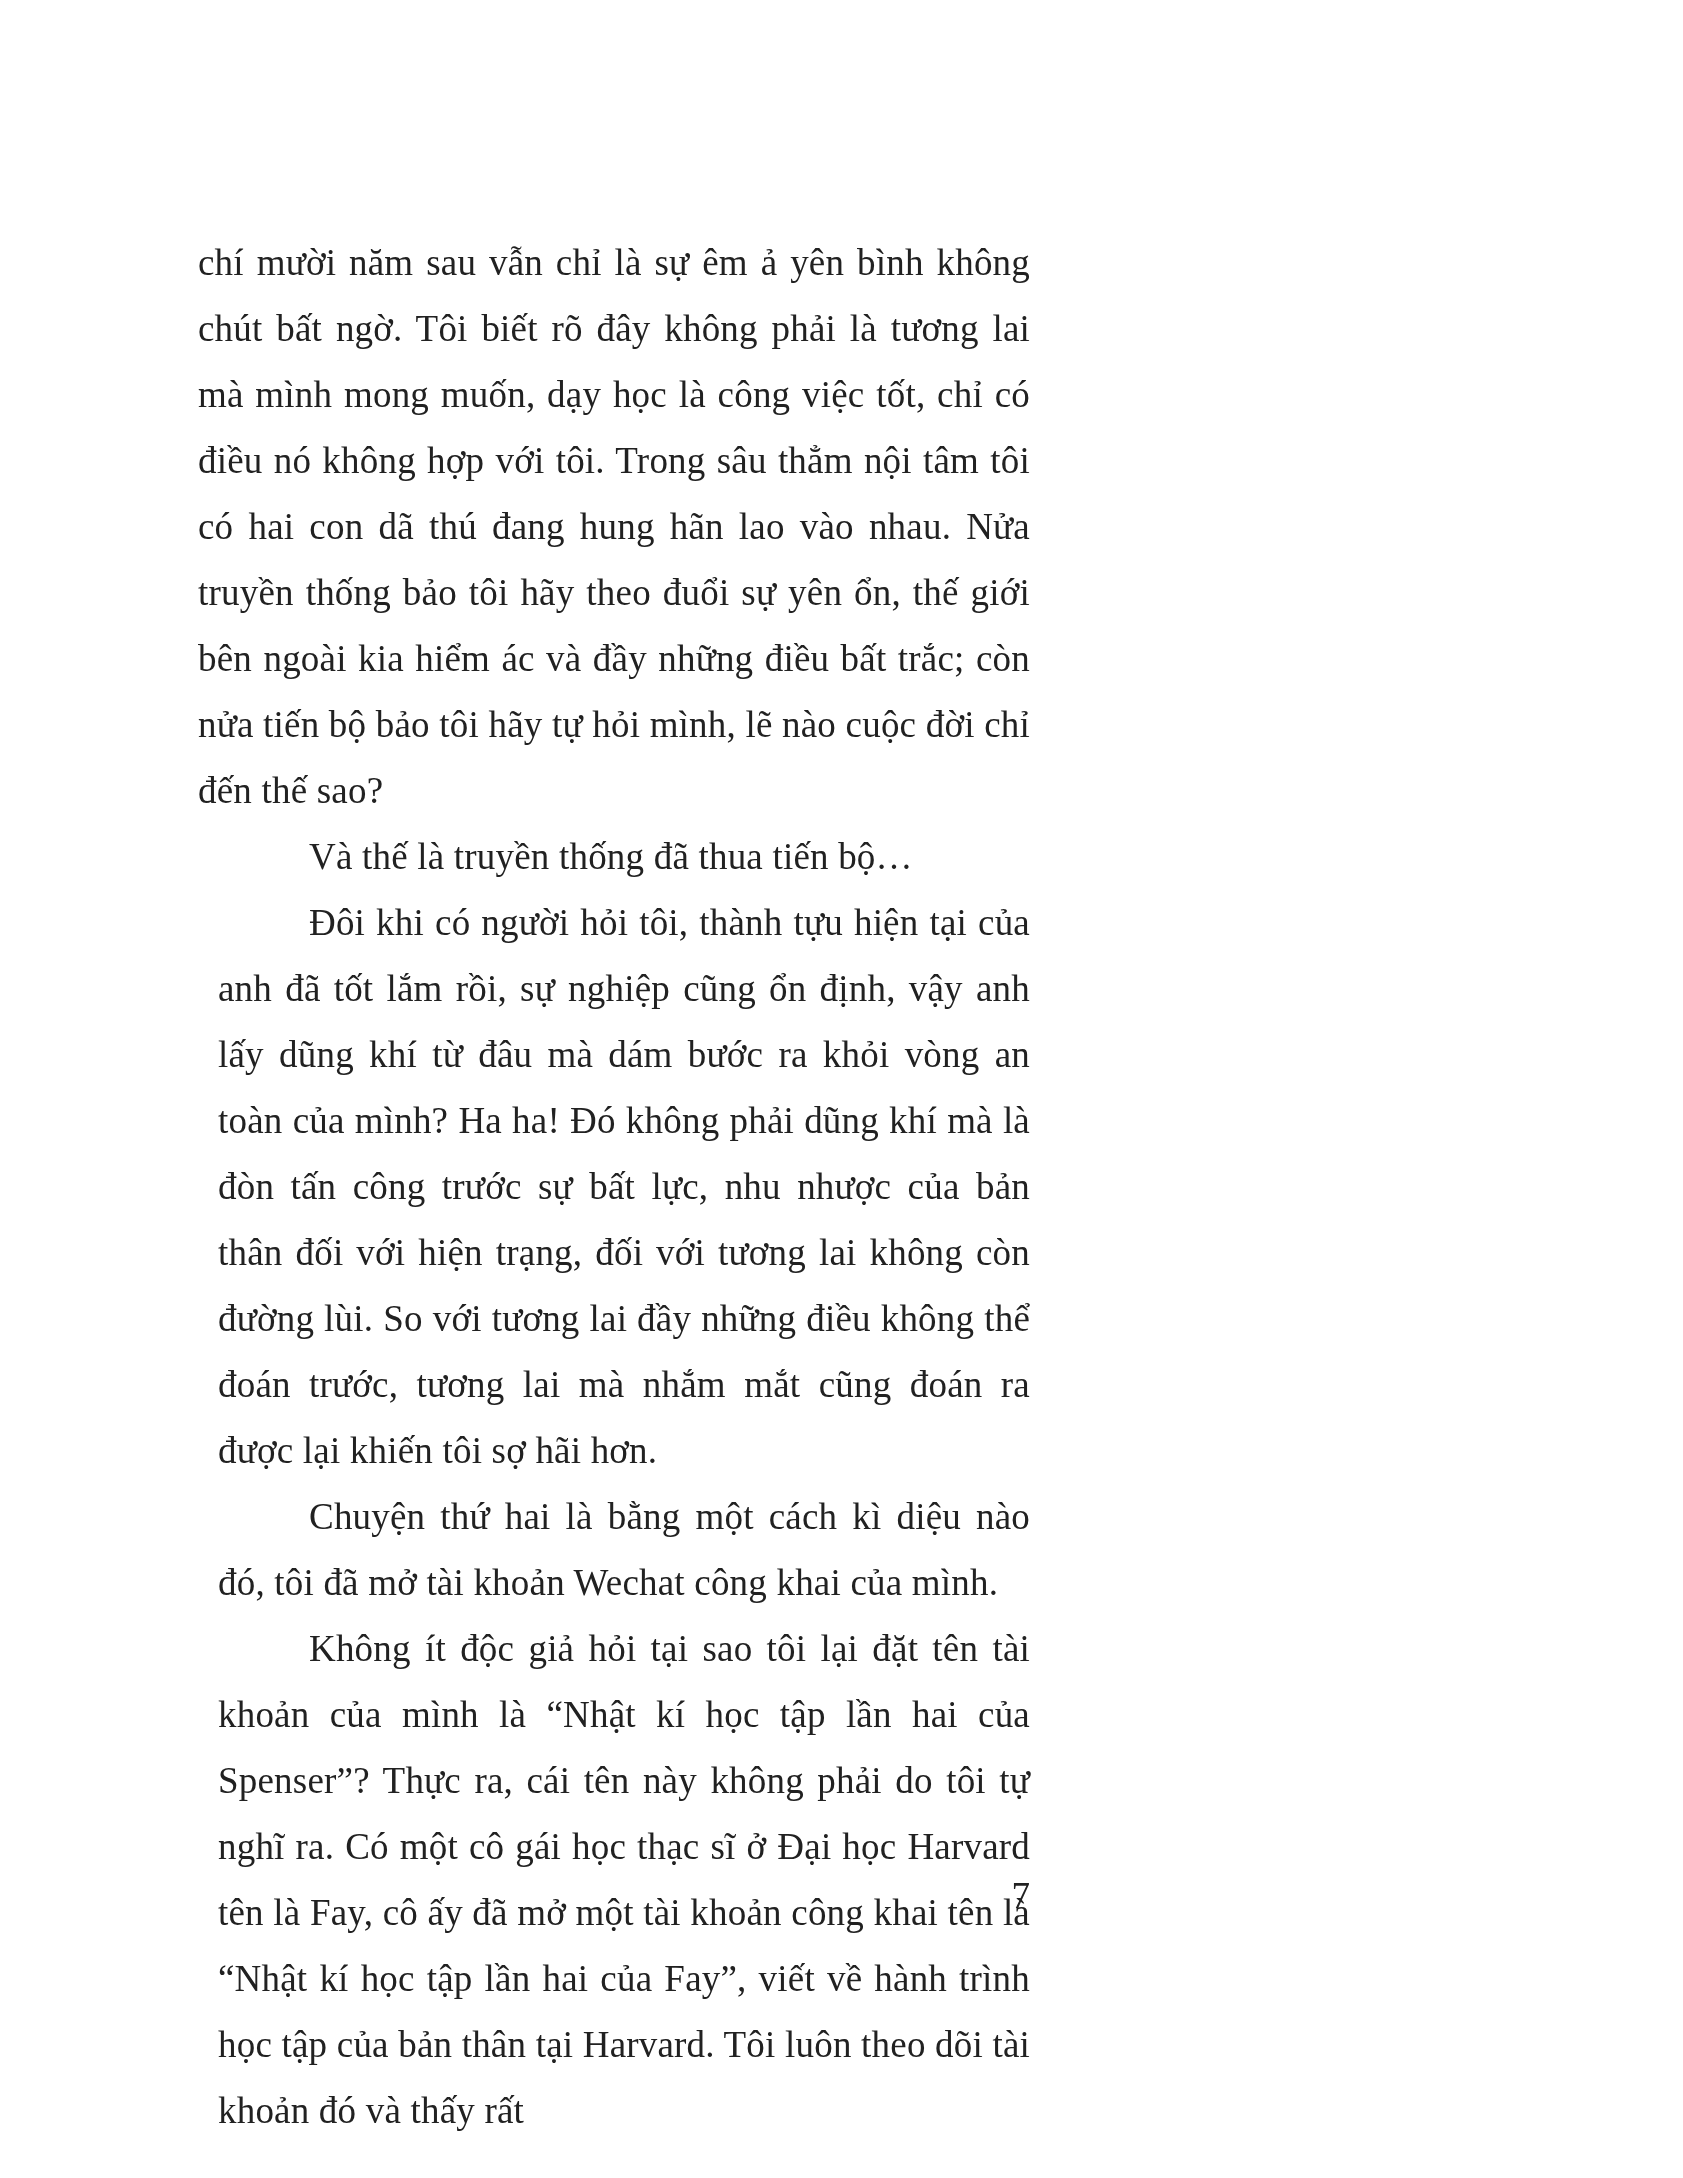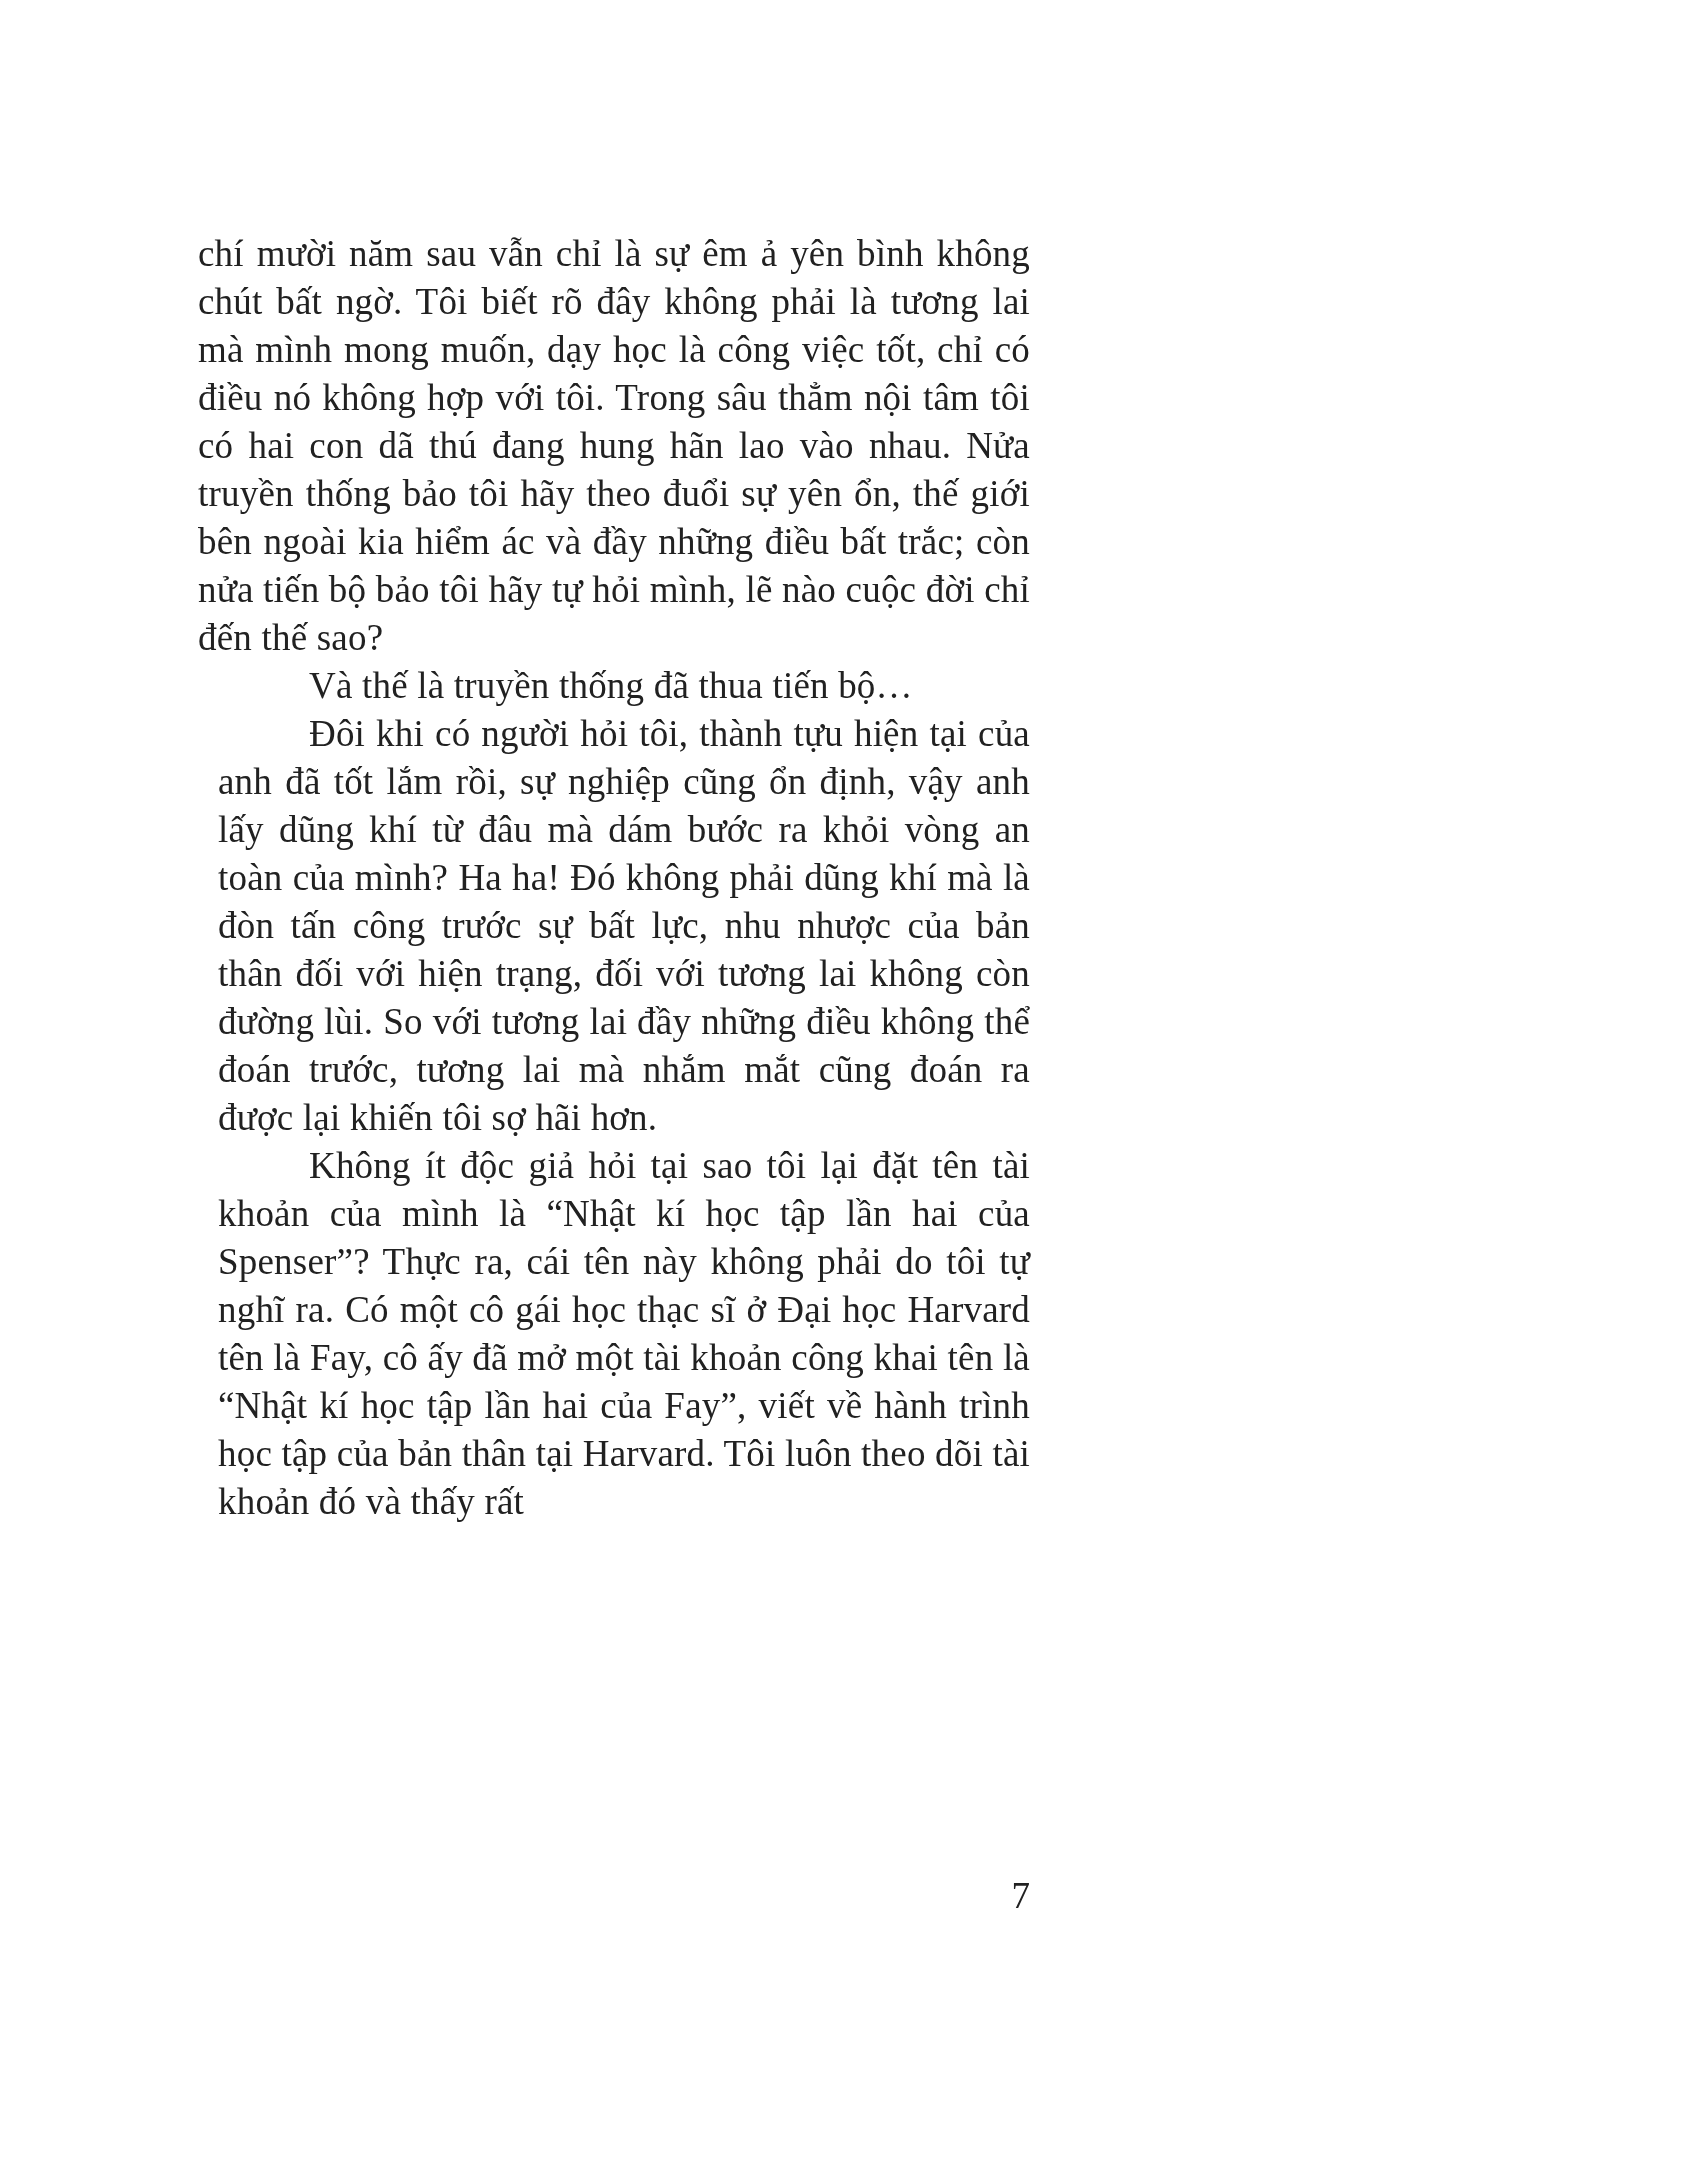--- a/index.html
+++ b/index.html
@@ -22,21 +22,21 @@
   .text-block {
     position: absolute;
     left: 198px;
     top: 230px;
     width: 832px;
   }
   .text-block p {
     margin: 0;
     padding: 0;
     font-size: 37px;
-    line-height: 48px;
+    line-height: 66px;
     color: #212121;
     text-align: justify;
     text-justify: inter-word;
     letter-spacing: 0.2px;
   }
   .text-block p.indent {
     text-indent: 91px;
     margin-left: 20px;
   }
   .page-number {
@@ -51,17 +51,18 @@
   }
 </style>
 </head>
 <body>
 
 <div class="page">
   <div class="text-block">
       <p>chí mười năm sau vẫn chỉ là sự êm ả yên bình không chút bất ngờ. Tôi biết rõ đây không phải là tương lai mà mình mong muốn, dạy học là công việc tốt, chỉ có điều nó không hợp với tôi. Trong sâu thẳm nội tâm tôi có hai con dã thú đang hung hãn lao vào nhau. Nửa truyền thống bảo tôi hãy theo đuổi sự yên ổn, thế giới bên ngoài kia hiểm ác và đầy những điều bất trắc; còn nửa tiến bộ bảo tôi hãy tự hỏi mình, lẽ nào cuộc đời chỉ đến thế sao?</p>
       <p class="indent">Và thế là truyền thống đã thua tiến bộ…</p>
       <p class="indent">Đôi khi có người hỏi tôi, thành tựu hiện tại của anh đã tốt lắm rồi, sự nghiệp cũng ổn định, vậy anh lấy dũng khí từ đâu mà dám bước ra khỏi vòng an toàn của mình? Ha ha! Đó không phải dũng khí mà là đòn tấn công trước sự bất lực, nhu nhược của bản thân đối với hiện trạng, đối với tương lai không còn đường lùi. So với tương lai đầy những điều không thể đoán trước, tương lai mà nhắm mắt cũng đoán ra được lại khiến tôi sợ hãi hơn.</p>
+      <p class="indent">Chuyện thứ hai là bằng một cách kì diệu nào đó, tôi đã mở tài khoản Wechat công khai của mình.</p>
       <p class="indent">Không ít độc giả hỏi tại sao tôi lại đặt tên tài khoản của mình là “Nhật kí học tập lần hai của Spenser”? Thực ra, cái tên này không phải do tôi tự nghĩ ra. Có một cô gái học thạc sĩ ở Đại học Harvard tên là Fay, cô ấy đã mở một tài khoản công khai tên là “Nhật kí học tập lần hai của Fay”, viết về hành trình học tập của bản thân tại Harvard. Tôi luôn theo dõi tài khoản đó và thấy rất</p>
     </div>
   <div class="page-number">7</div>
 </div>
 
 
 </body></html>

